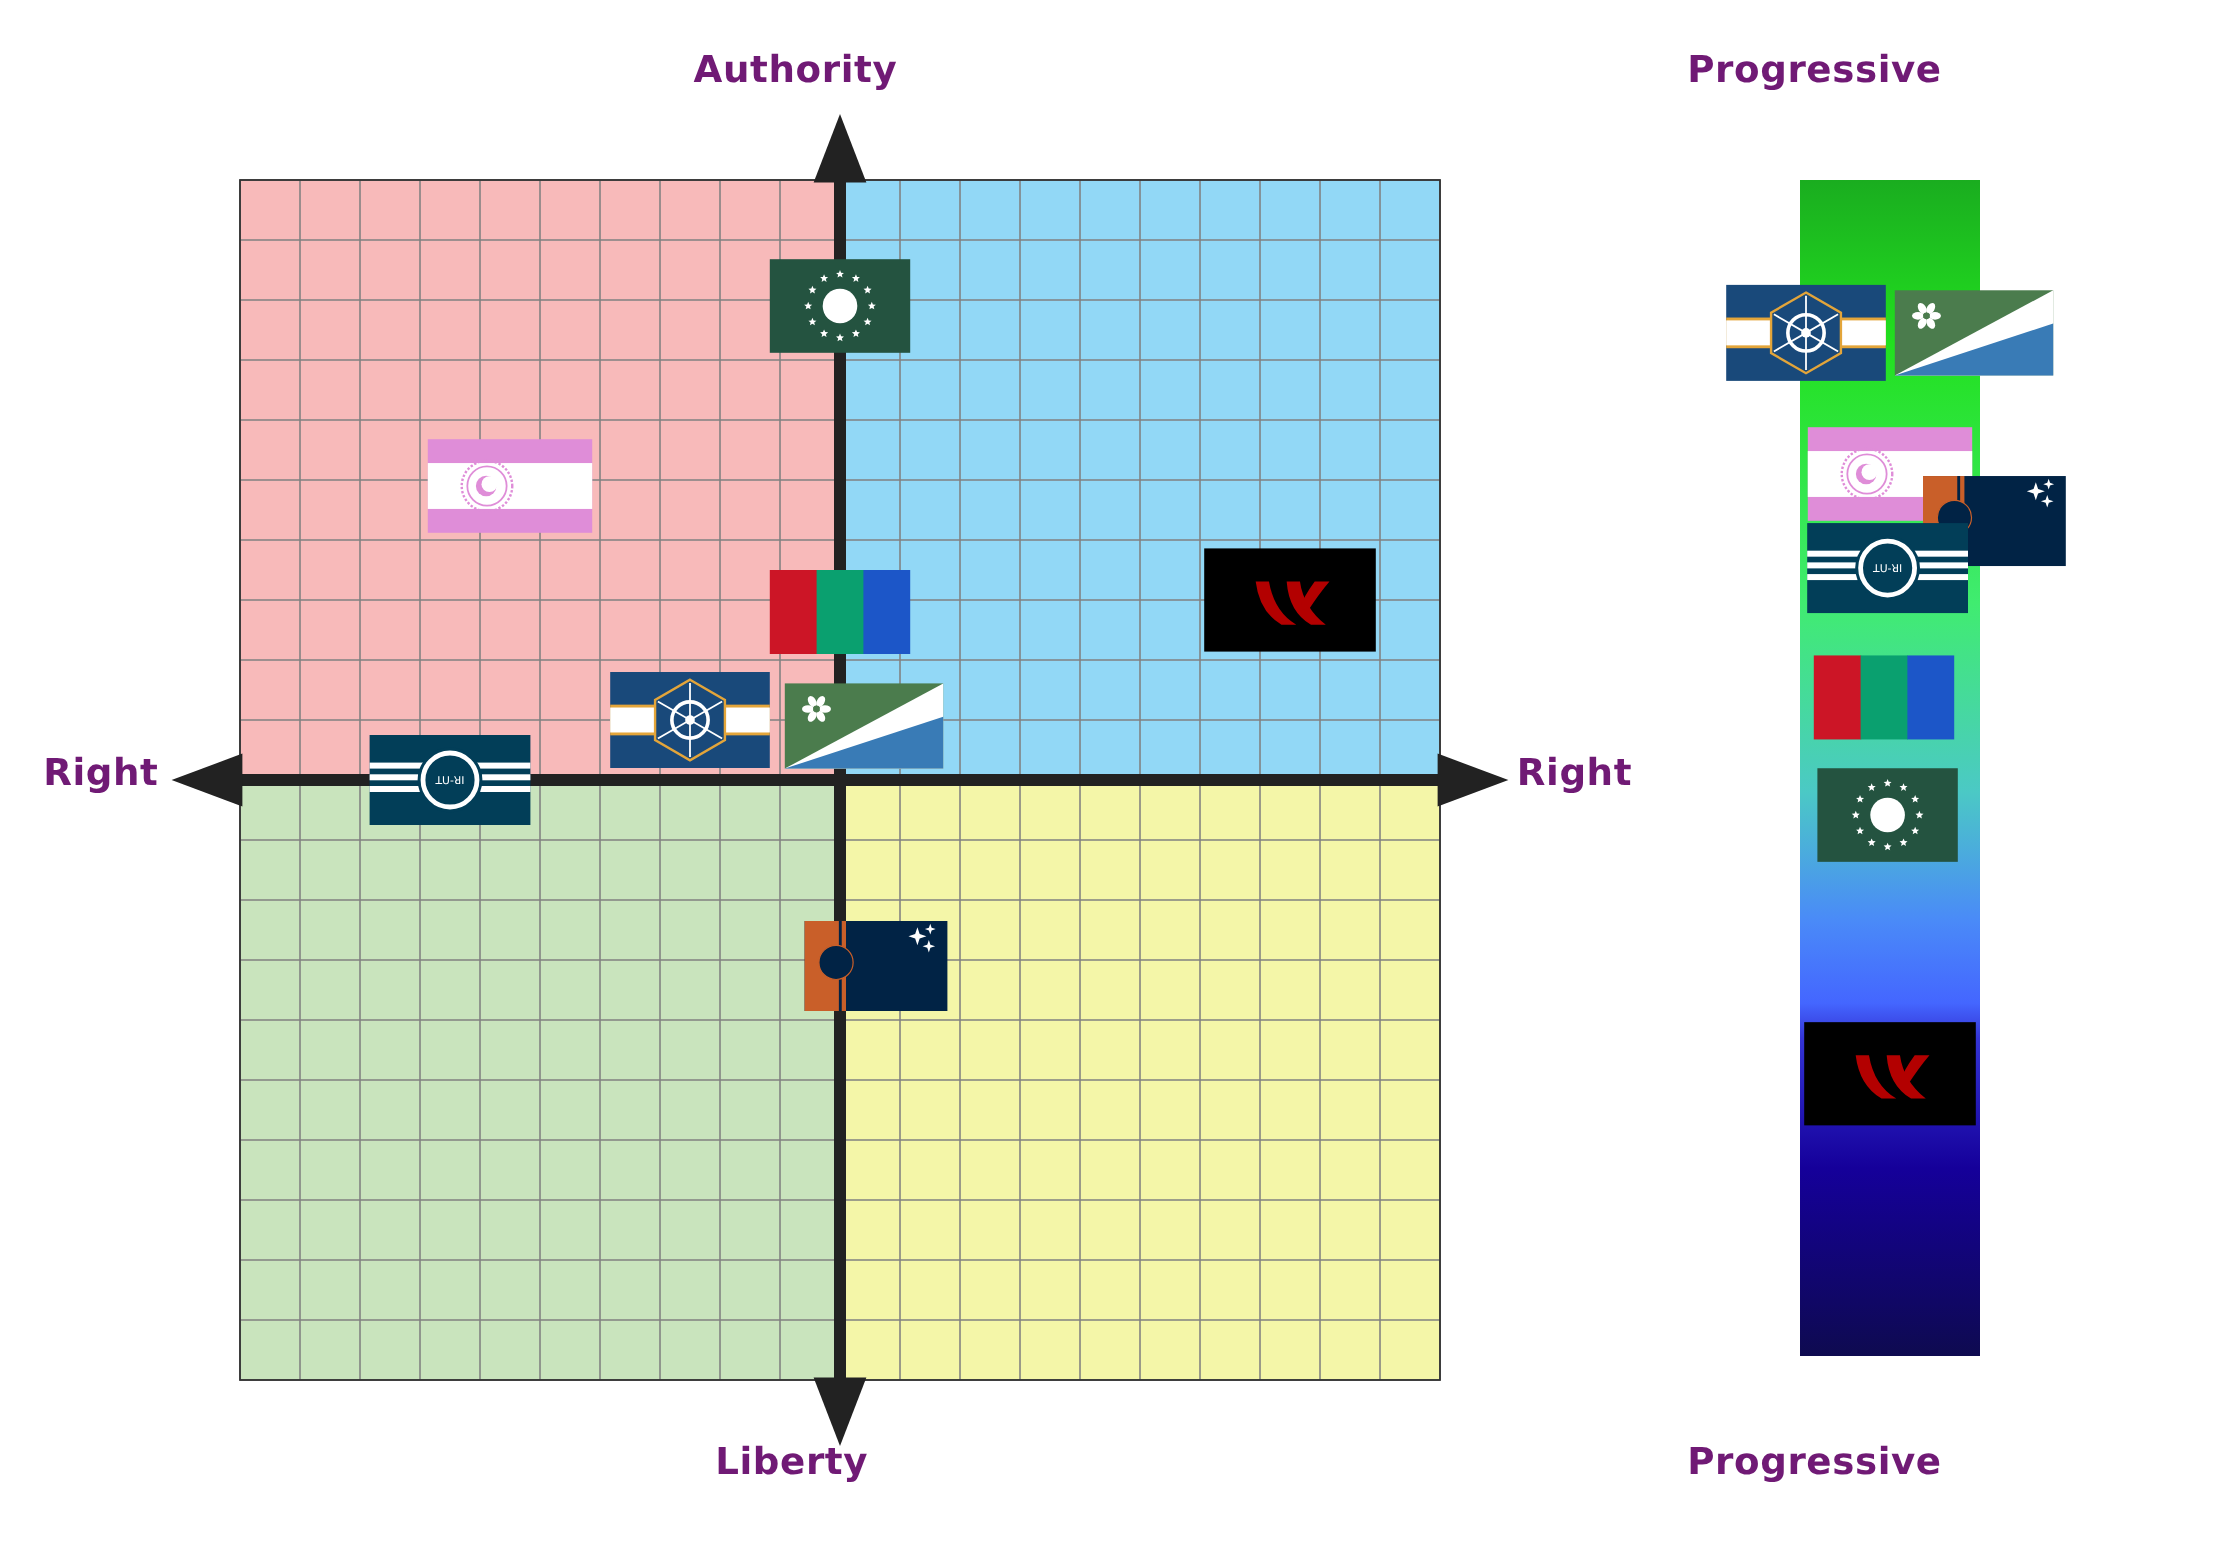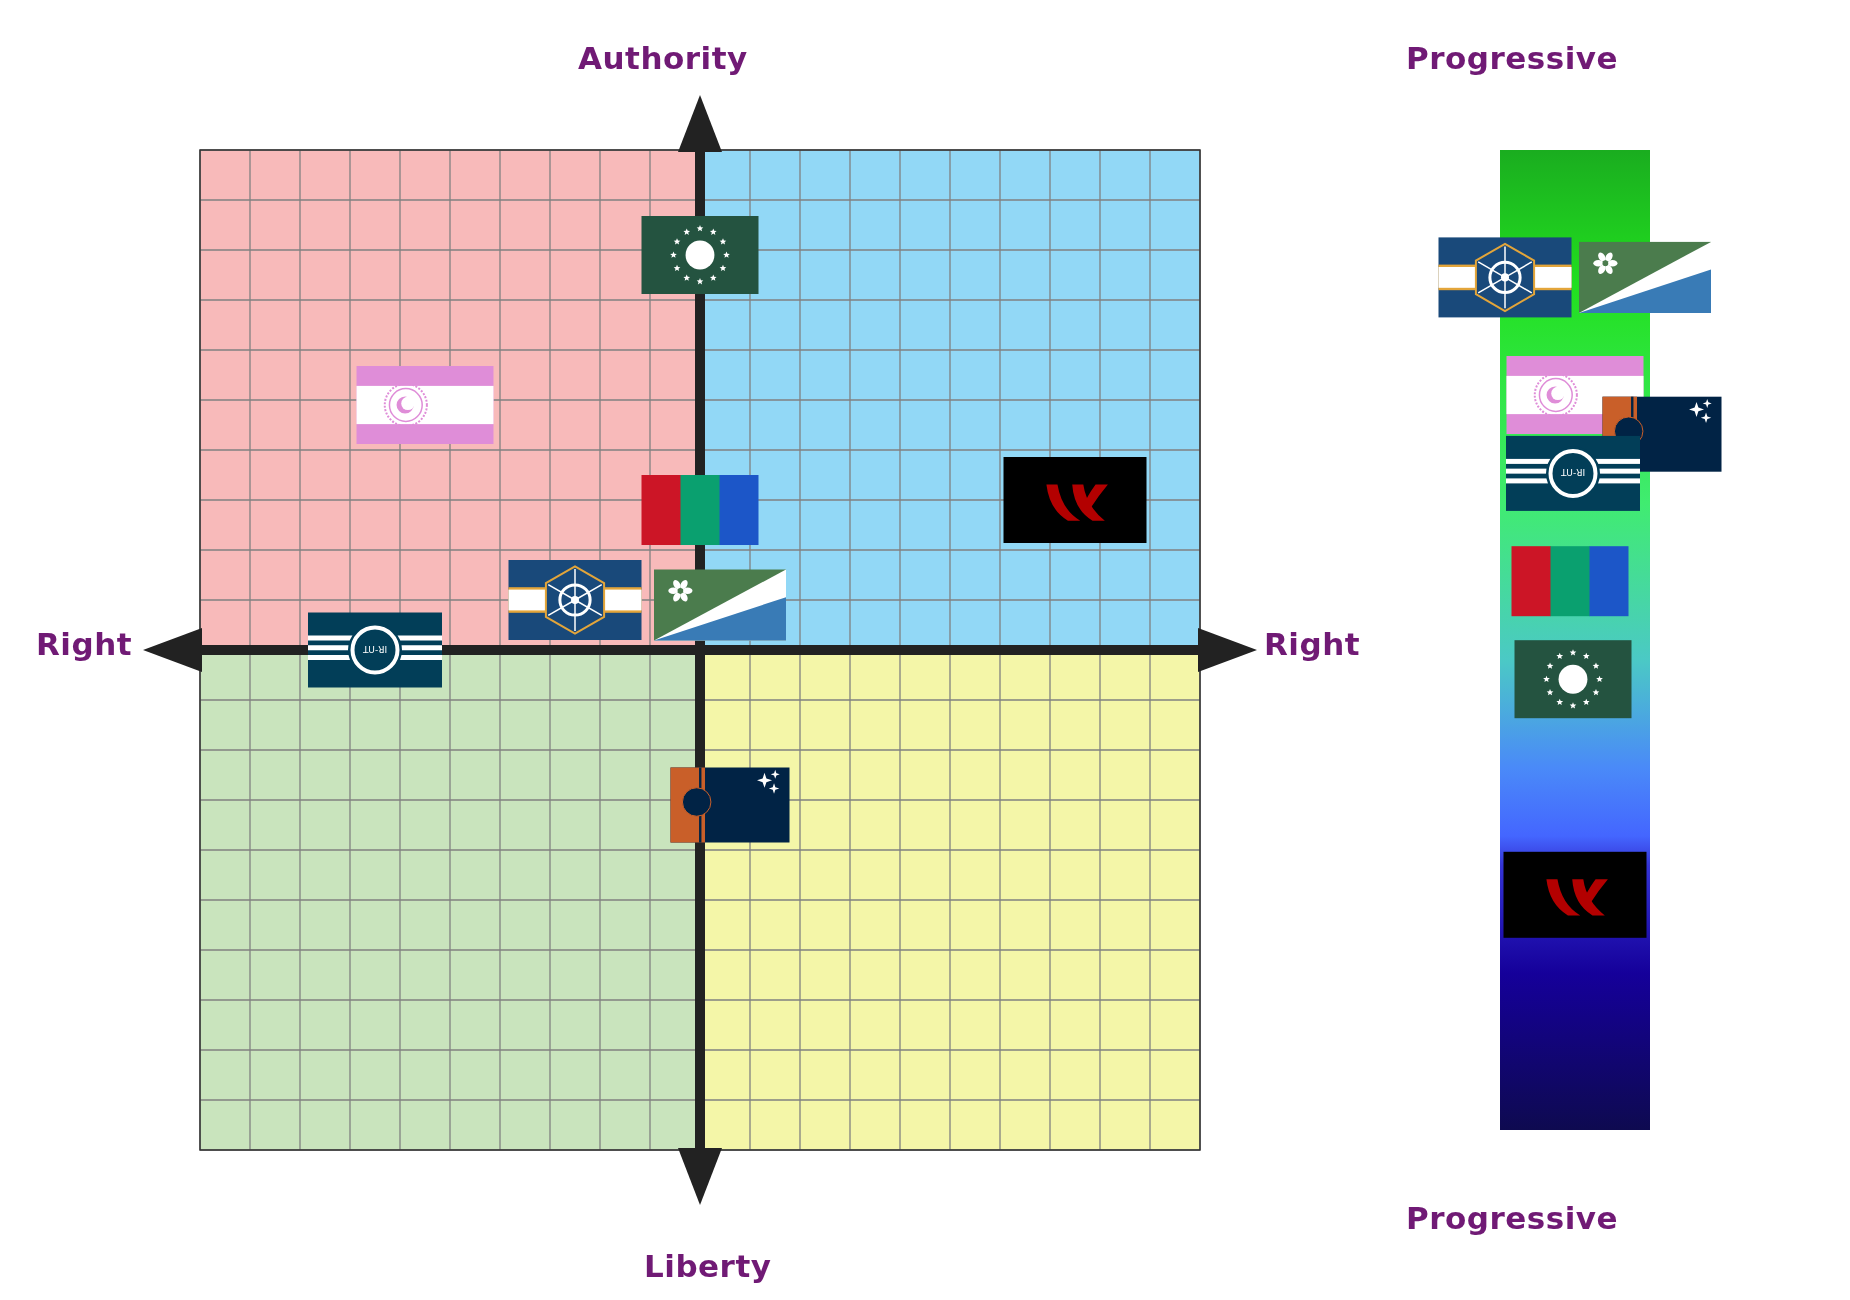--- a/index.html
+++ b/index.html
@@ -246,17 +246,17 @@
       <g transform="translate(1503.5,851.8)">
         <rect width="143" height="86" fill="#000000"></rect>
         <path d="M42.9 27.52 L53.968199999999996 27.52 Q58.2725 52.803999999999995 76.71950000000001 63.64 L64.4215 63.64 Q45.9745 52.803999999999995 42.9 27.52 Z" fill="#b30000"></path>
         <path d="M68.72579999999999 27.52 L79.794 27.52 Q82.86850000000001 49.19199999999999 101.3155 63.64 L89.0175 63.64 Q70.5705 52.803999999999995 68.72579999999999 27.52 Z" fill="#b30000"></path>
         <path d="M104.39 27.52 L92.09200000000001 27.52 Q82.86850000000001 40.162 79.794 49.19199999999999 L85.943 52.803999999999995 Q95.1665 38.355999999999995 104.39 27.52 Z" fill="#b30000"></path>
       </g>
     </g>
 </svg>
 
 <div class="label" style="left:578px;top:40px;">Authority</div>
-<div class="label" style="left:644px;top:1200px;margin-top:48px;">Liberty</div>
+<div class="label" style="left:596px;top:1200px;">Liberty</div>
 <div class="label" style="left:36px;top:626px;">Right</div>
 <div class="label" style="left:1264px;top:626px;">Right</div>
 <div class="label" style="left:1406px;top:40px;">Progressive</div>
 <div class="label" style="left:1406px;top:1200px;">Progressive</div>
 
 </body></html>

